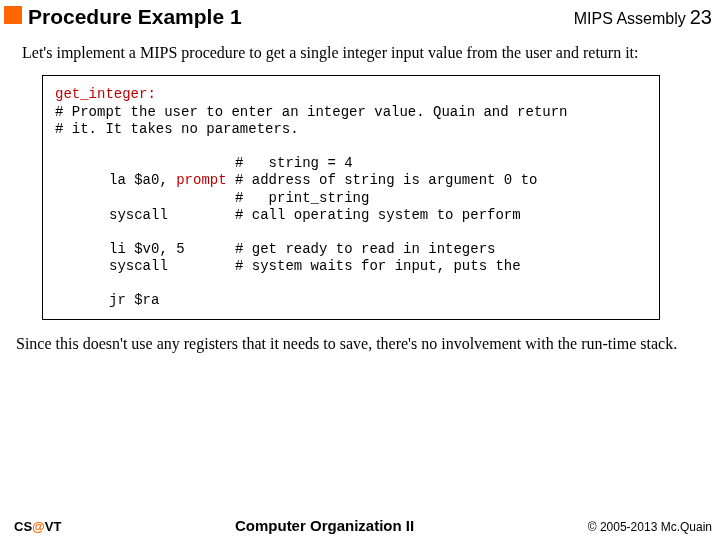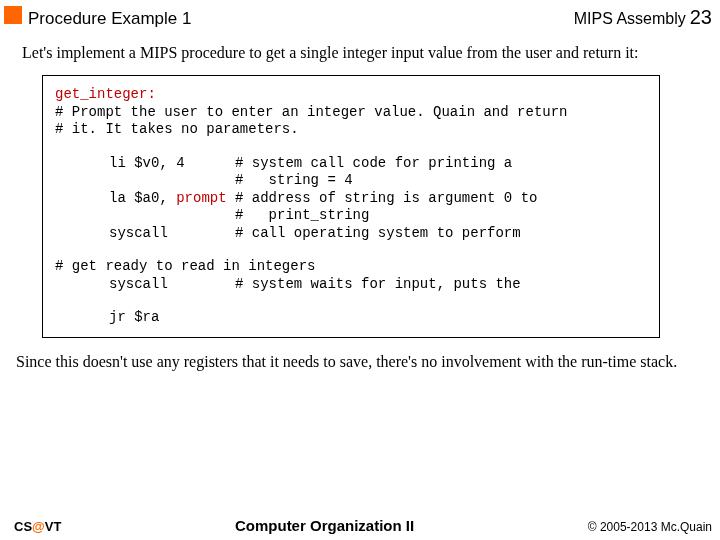--- a/index.html
+++ b/index.html
@@ -18,22 +18,22 @@
   }
   .accent-square {
     width: 18px;
     height: 18px;
     background: #ff6600;
     margin-right: 6px;
     margin-top: 2px;
     flex-shrink: 0;
   }
   .slide-title {
-    font-size: 17px;
-    font-weight: normal;
+    font-size: 21px;
+    font-weight: bold;
     flex-grow: 1;
     font-family: Arial, Helvetica, sans-serif;
   }
   .subheading {
     font-size: 16px;
     font-weight: normal;
     margin-right: 4px;
     font-family: Arial, Helvetica, sans-serif;
   }
   .page-num {
@@ -103,24 +103,20 @@
 
 <div class="code-box">
   <div class="header-lines">
     <span class="hl-label">get_integer:</span><br>
     <span># Prompt the user to enter an integer value.  Quain and return</span><br>
     <span># it.  It takes no parameters.</span>
   </div>
   <div class="spacer"></div>
 
   <div class="code-row">
-    <span class="instr">li $v0, 4</span>
-    <span class="cmt"># system call code for printing a</span>
-  </div>
-  <div class="code-row">
     <span class="instr"></span>
     <span class="cmt">#   string = 4</span>
   </div>
   <div class="code-row">
     <span class="instr"><span>la $a0, </span><span class="sym">prompt</span></span>
     <span class="cmt"># address of string is argument 0 to</span>
   </div>
   <div class="code-row">
     <span class="instr"></span>
     <span class="cmt">#   print_string</span>
@@ -129,20 +125,21 @@
     <span class="instr">syscall</span>
     <span class="cmt"># call operating system to perform</span>
   </div>
   <div class="code-row">
     <span class="instr"></span>
   </div>
 
   <div class="spacer"></div>
 
   <div class="code-row">
+    <span class="instr">li $v0, 5</span>
     <span class="cmt"># get ready to read in integers</span>
   </div>
   <div class="code-row">
     <span class="instr">syscall</span>
     <span class="cmt"># system waits for input, puts the</span>
   </div>
   <div class="code-row">
     <span class="instr"></span>
   </div>
 

